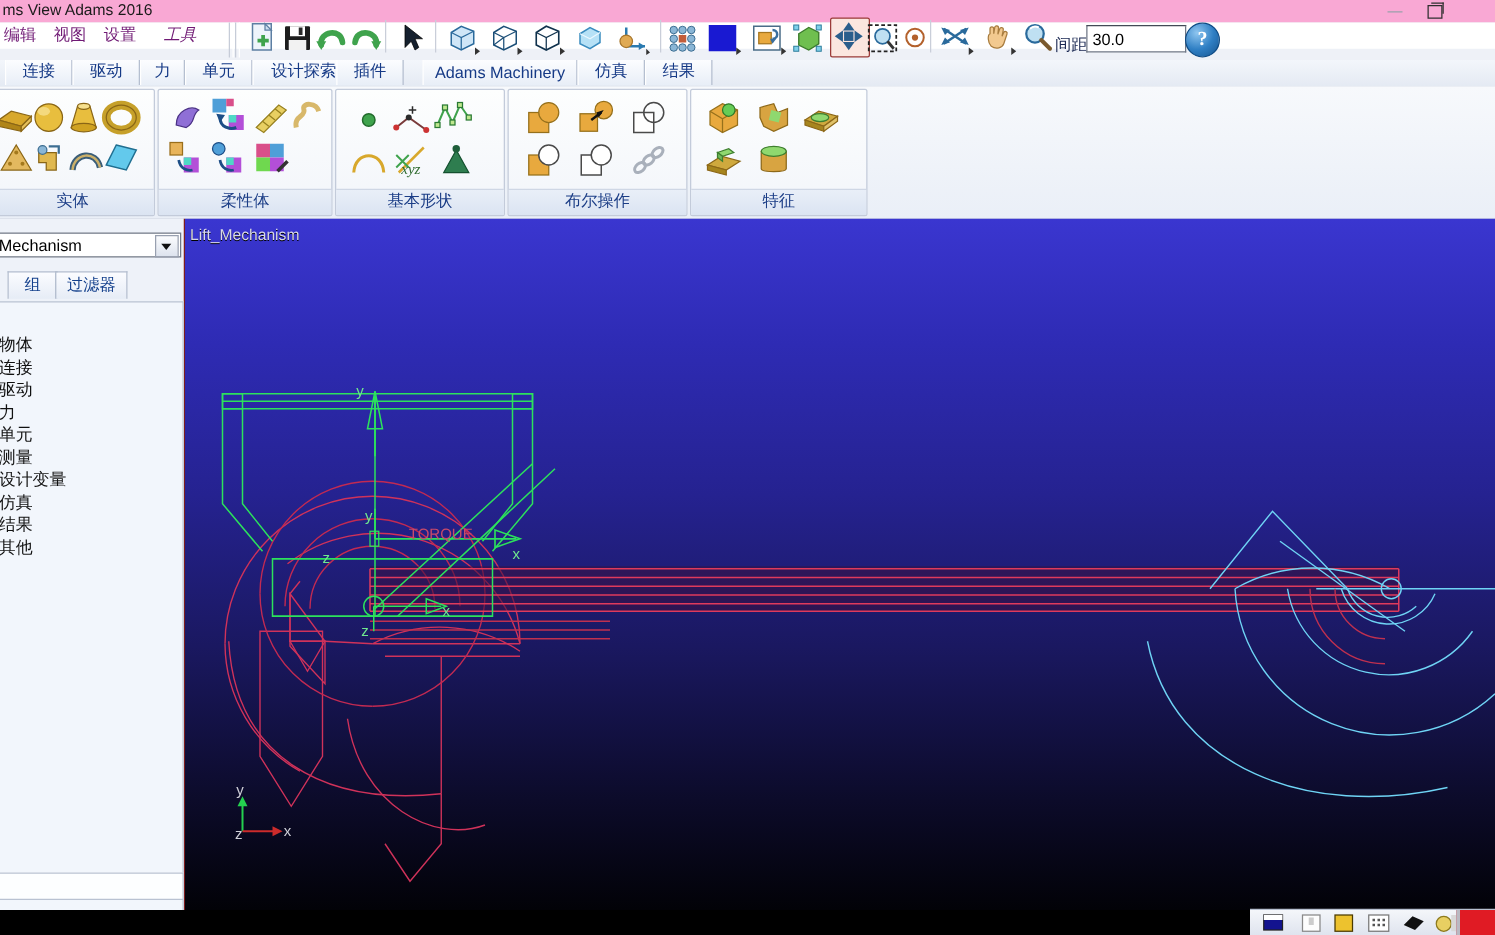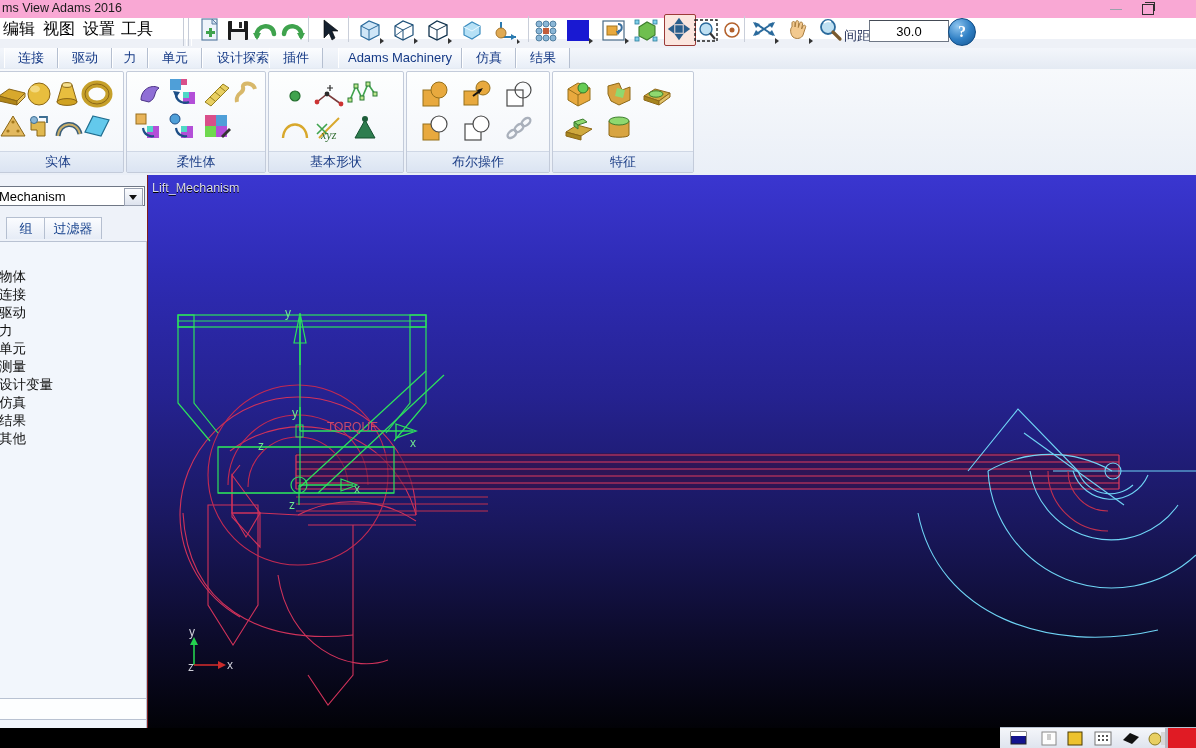--- a/index.html
+++ b/index.html
@@ -29,21 +29,21 @@
   .maxsq{position:absolute;left:50%;top:50%;margin-left:-6px;margin-top:-5px;width:10px;height:9px;border:1.4px solid #2f2f2f;}
   .maxsq2{position:absolute;left:50%;top:50%;margin-left:-3px;margin-top:-7px;width:9px;height:8px;border:1.4px solid #2f2f2f;border-left:none;border-bottom:none;}
 
   
   .menubar{
     position:absolute;left:0;top:18px;width:1196px;height:21px;
     background:#ffffff;
   }
   .menubar .mi{
     position:absolute;top:2px;height:17px;line-height:17px;
-    font-size:16px;color:#000000;font-family:"DejaVu Sans",sans-serif;
+    font-size:13px;color:#701a75;font-family:"DejaVu Sans",sans-serif;
     padding:0 3px;white-space:nowrap;
   }
   .grip{position:absolute;top:12px;width:2px;height:28px;border-left:1px solid #c6ccd8;border-right:1px solid #ffffff;}
 
   
   .toolbar{
     position:absolute;left:0;top:6px;width:1196px;height:42px;
   }
   .tbtn{
     position:absolute;top:8px;width:30px;height:30px;
@@ -182,21 +182,21 @@
   <div class="wbtn wmax">
     <div class="maxsq"></div>
     <div class="maxsq2"></div>
   </div>
 </div>
 
 <div class="menubar" id="menubar">
     <div class="mi" style="left: 0px;">编辑</div>
     <div class="mi" style="left: 40px;">视图</div>
     <div class="mi" style="left: 80px;">设置</div>
-    <div class="mi" style="left: 118px;">工具</div>
+    <div class="mi" style="left: 128px; font-style: italic;">工具</div>
   </div>
 
 <div class="toolbar" id="toolbar">
 
   <div class="grip" style="left:183px;"></div>
   <div class="grip" style="left:188px;"></div>
 
   <div class="tbtn" style="left:194px;">
     <svg width="30" height="30" viewBox="0 0 30 30">
       <rect x="7" y="4" width="15" height="21" fill="#eef4fb" stroke="#5d7fa3" stroke-width="1.2"></rect>
@@ -374,21 +374,21 @@
 
   <div class="tbtn" style="left:814px;">
     <svg width="30" height="30" viewBox="0 0 30 30">
       <circle cx="13" cy="12" r="7" fill="#bfe0f2" stroke="#2a6a9c" stroke-width="1.8"></circle>
       <path d="M9 8 A6 6 0 0 1 16 7" fill="none" stroke="#ffffff" stroke-width="1.6"></path>
       <line x1="18" y1="17" x2="25" y2="24" stroke="#7a5a2e" stroke-width="3.2" stroke-linecap="round"></line>
     </svg>
   </div>
 
   <div class="tlabel" style="left:844px;">间距</div>
-  <div class="tinput" style="left:869px;text-align:center;">30.0</div>
+  <div class="tinput" style="left:869px;">30.0</div>
 
   <div class="helpbtn" style="left:948px;">?</div>
 </div>
 
 <div class="tabstrip" id="tabstrip">
     <div class="rtab" style="left: 4px; width: 52px;">连接</div>
     <div class="rtab" style="left: 58px; width: 52px;">驱动</div>
     <div class="rtab" style="left: 112px; width: 34px;">力</div>
     <div class="rtab" style="left: 148px; width: 52px;">单元</div>
     <div class="rtab" style="left: 202px; width: 80px;">设计探索</div>

